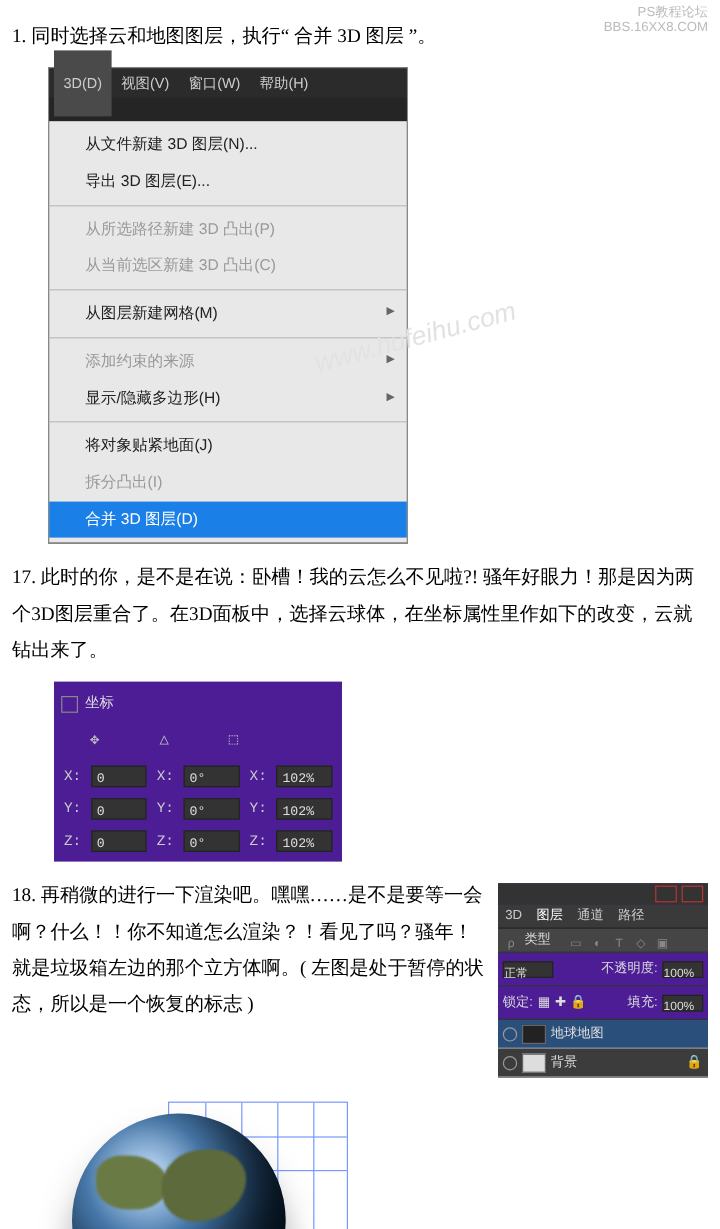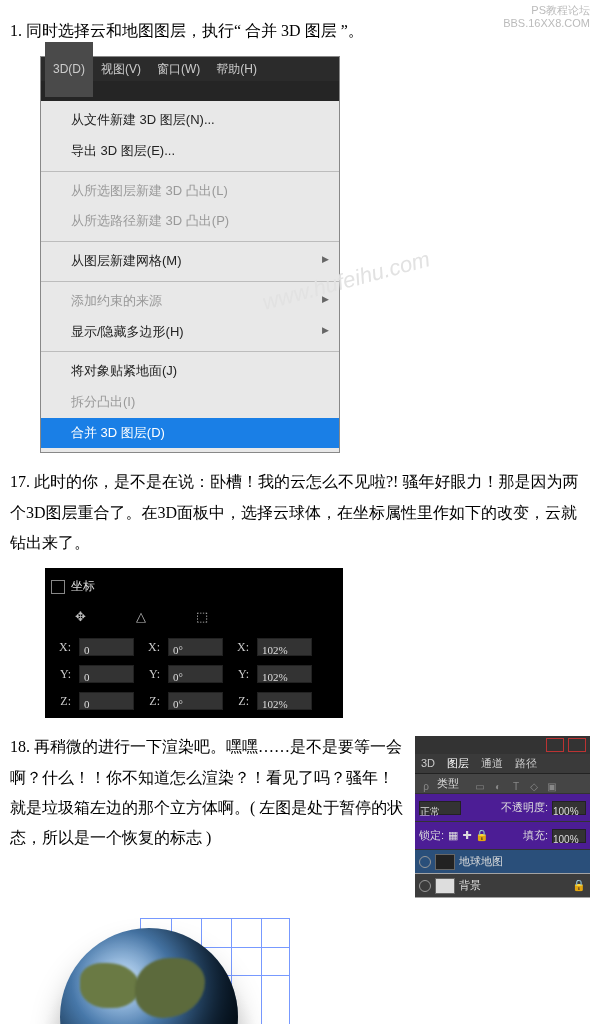--- a/index.html
+++ b/index.html
@@ -75,24 +75,24 @@
     color: #e2e2e2;
     font-size: 22px;
     font-family: Arial, sans-serif;
     font-style: italic;
     pointer-events: none;
   }
 
   
   .coords-panel {
     margin: 4px 0 14px 35px;
-    width: 298px;
-    background: #000000;
+    width: 240px;
+    background: #4c1d95;
     color: #ddd;
-    font-family: Liberation Serif, serif;
+    font-family: Liberation Mono, monospace;
     font-size: 12px;
     padding: 4px;
   }
   .coords-title {
     display: flex; align-items: center; gap: 6px;
     padding: 3px 2px;
   }
   .coords-title .icon {
     width: 14px; height: 14px; display: inline-block;
     border: 1px solid #888; position: relative;
@@ -208,22 +208,22 @@
     <span>帮助(H)</span>
   </div>
   <div class="dark-strip"></div>
 
   <div class="menu-body">
     <div class="menu-group">
       <div class="menu-item">从文件新建 3D 图层(N)...</div>
       <div class="menu-item">导出 3D 图层(E)...</div>
     </div>
     <div class="menu-group">
-      <div class="menu-item disabled">从所选图层新建 3D 凸出(L)</div>
       <div class="menu-item disabled">从所选路径新建 3D 凸出(P)</div>
+      <div class="menu-item disabled">从当前选区新建 3D 凸出(C)</div>
     </div>
     <div class="menu-group">
       <div class="menu-item arrow">从图层新建网格(M)</div>
     </div>
     <div class="menu-group">
       <div class="menu-item disabled arrow">添加约束的来源</div>
       <div class="menu-item arrow">显示/隐藏多边形(H)</div>
     </div>
     <div class="menu-group">
       <div class="menu-item">将对象贴紧地面(J)</div>

